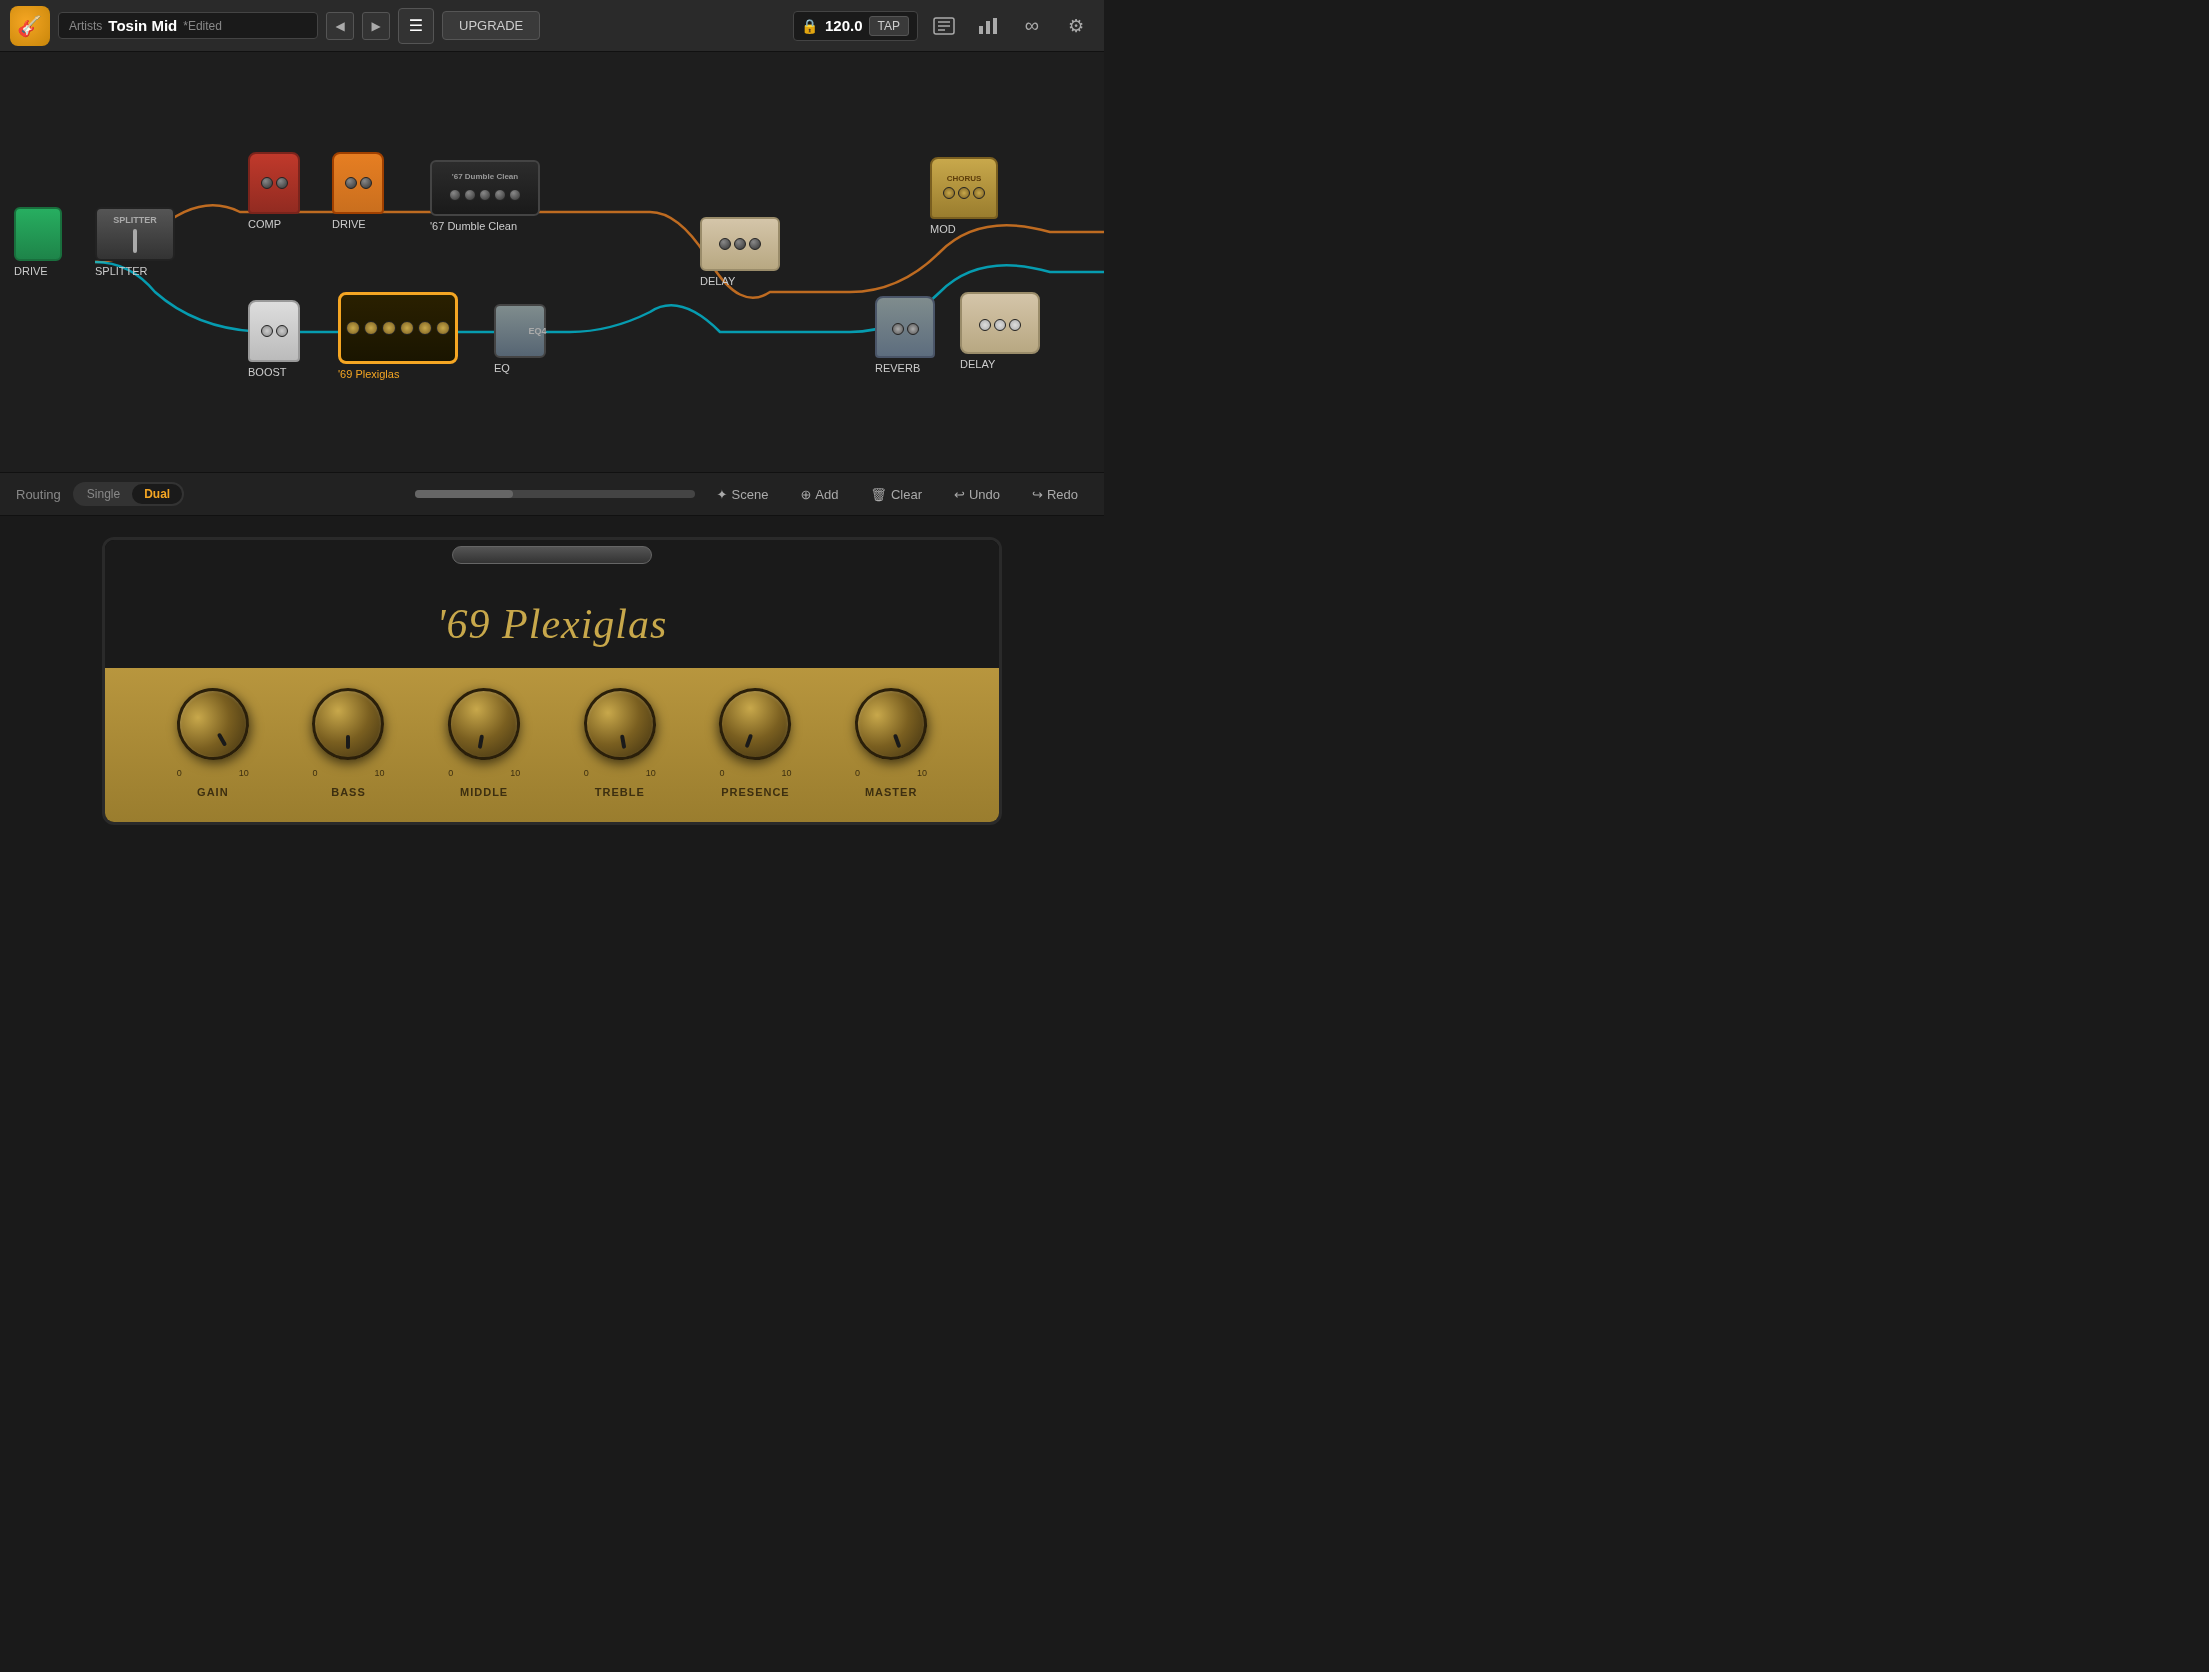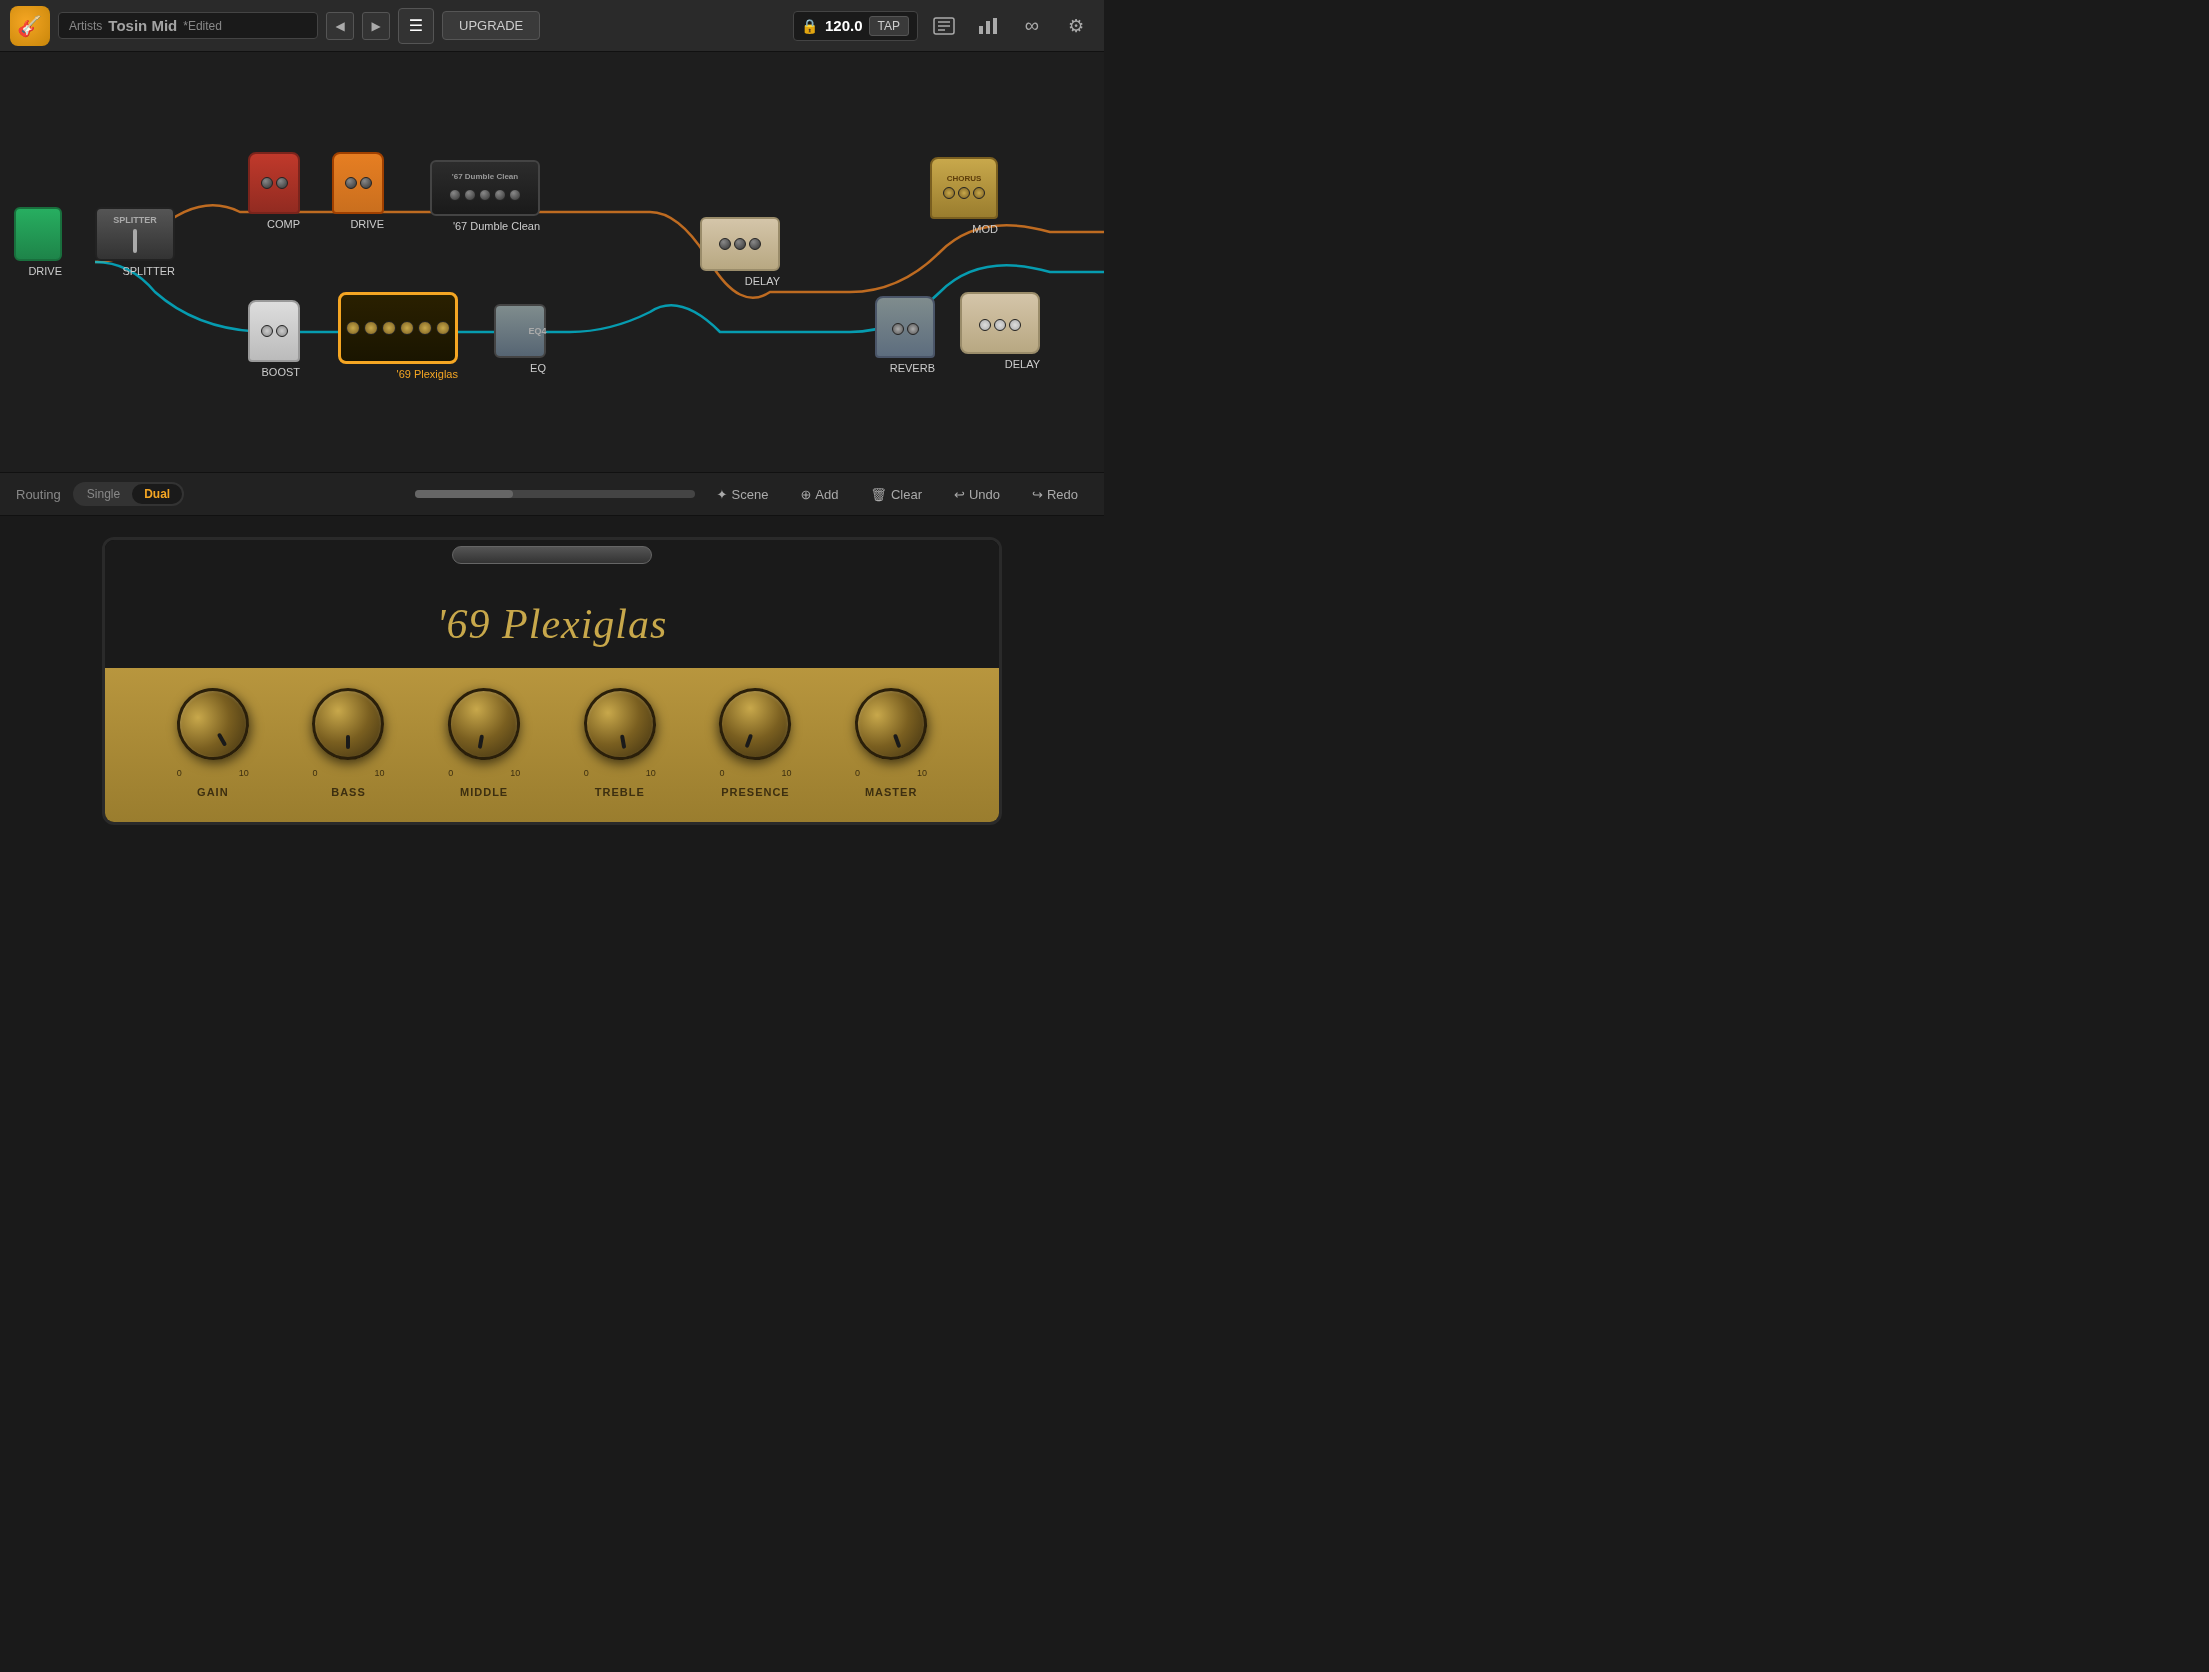--- a/index.html
+++ b/index.html
@@ -31,21 +31,21 @@
     }
     #artist-section {
       display: flex; align-items: center; gap: 6px;
       background: #1a1a1a;
       border: 1px solid #444;
       border-radius: 4px;
       padding: 4px 10px;
       min-width: 260px;
     }
     #artist-label { color: #888; font-size: 12px; }
-    #artist-name { color: #a3a3a3; font-size: 15px; font-weight: bold; text-align: right; }
+    #artist-name { color: #ffffff; font-size: 15px; font-weight: bold; text-align: right; }
     #artist-edited { color: #888; font-size: 12px; text-align: center; }
     .nav-arrow {
       width: 28px; height: 28px;
       background: #333;
       border: 1px solid #555;
       border-radius: 3px;
       display: flex; align-items: center; justify-content: center;
       cursor: pointer; color: #aaa; font-size: 12px;
     }
     #menu-btn {
@@ -105,21 +105,21 @@
       top: 0; left: 0;
       width: 100%; height: 100%;
       pointer-events: none;
     }
 
     
     .pedal {
       position: absolute;
       display: flex;
       flex-direction: column;
-      align-items: flex-end;
+      align-items: flex-start;
       cursor: pointer;
     }
     .pedal-img {
       border-radius: 6px;
       display: flex;
       align-items: center;
       justify-content: center;
       font-size: 9px;
       color: #fff;
       font-weight: bold;

